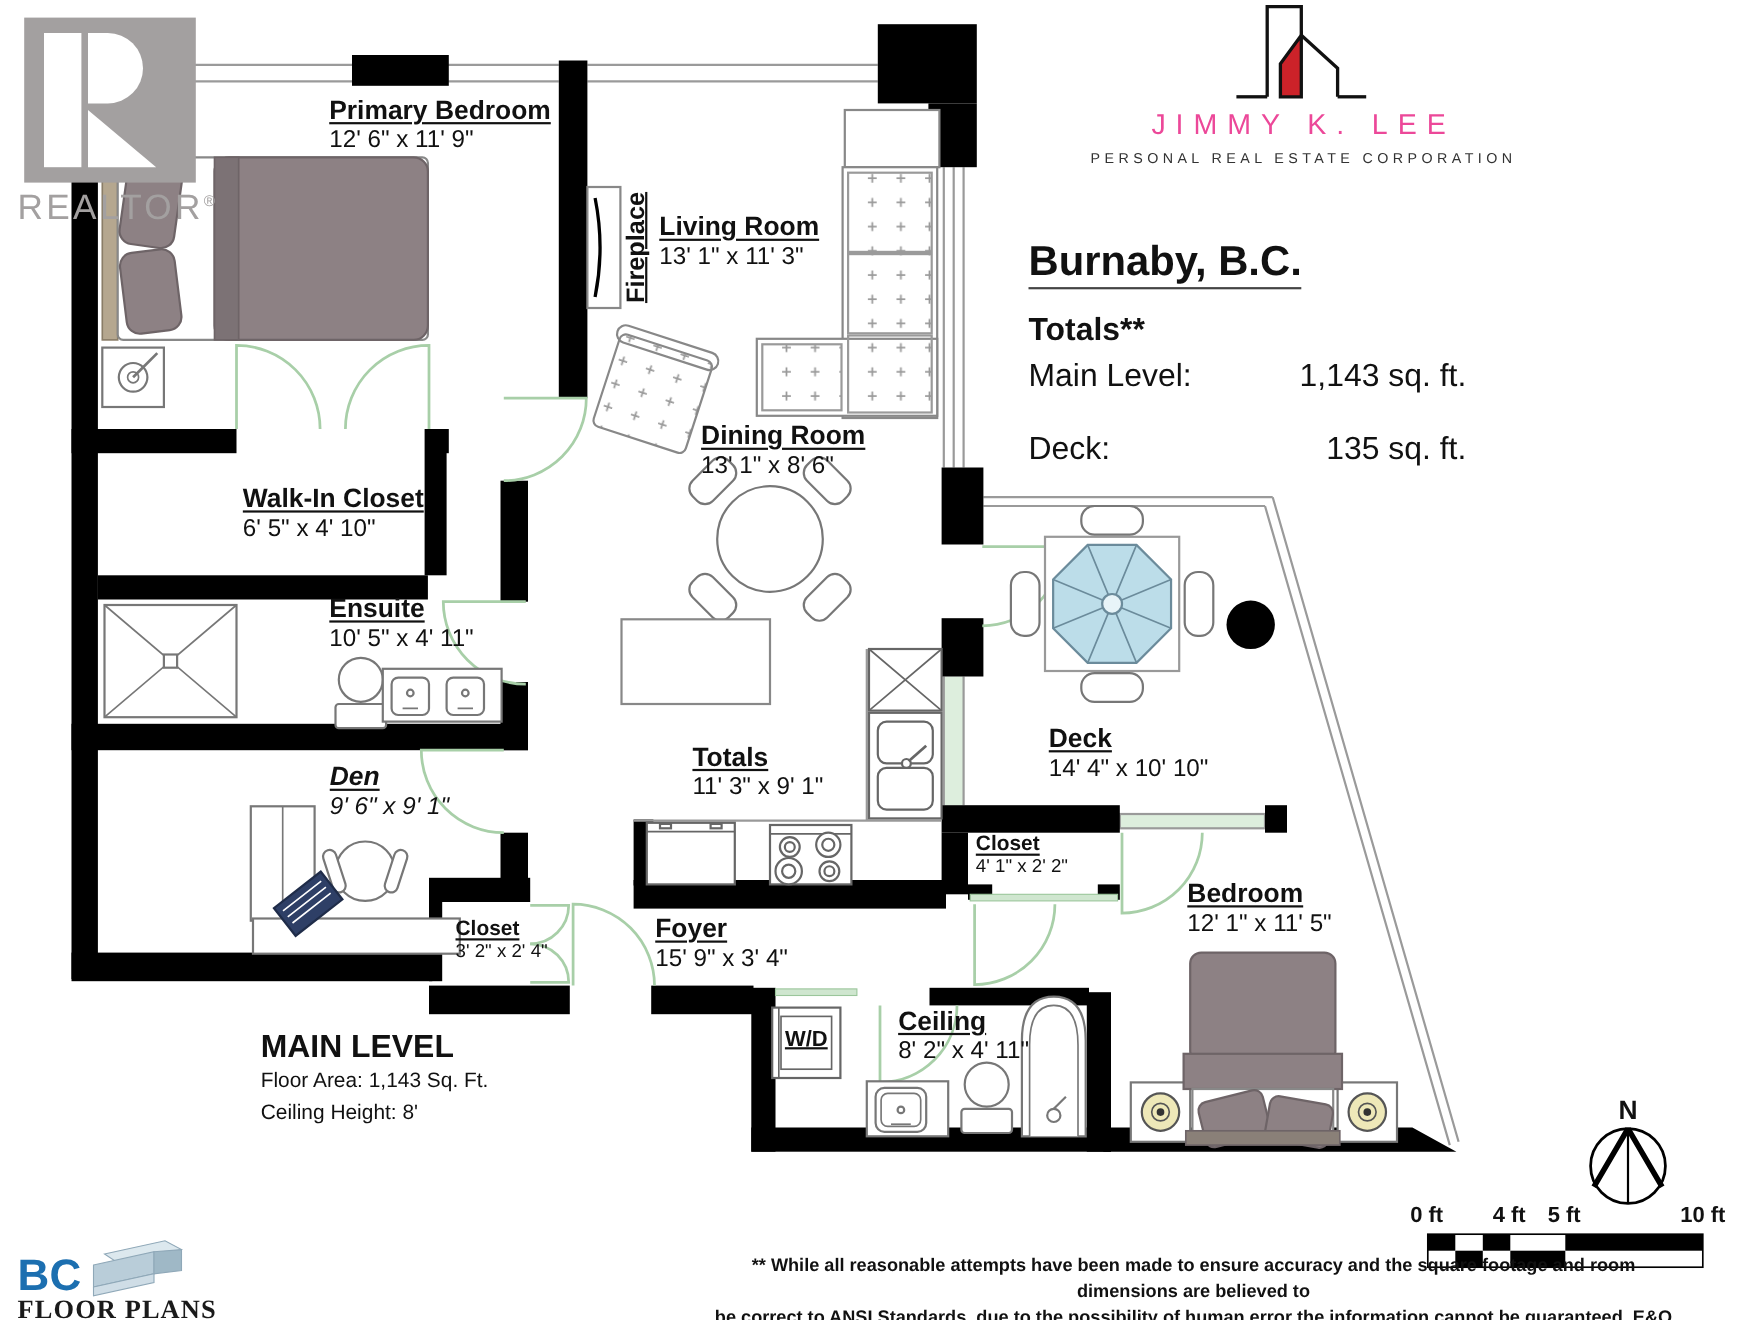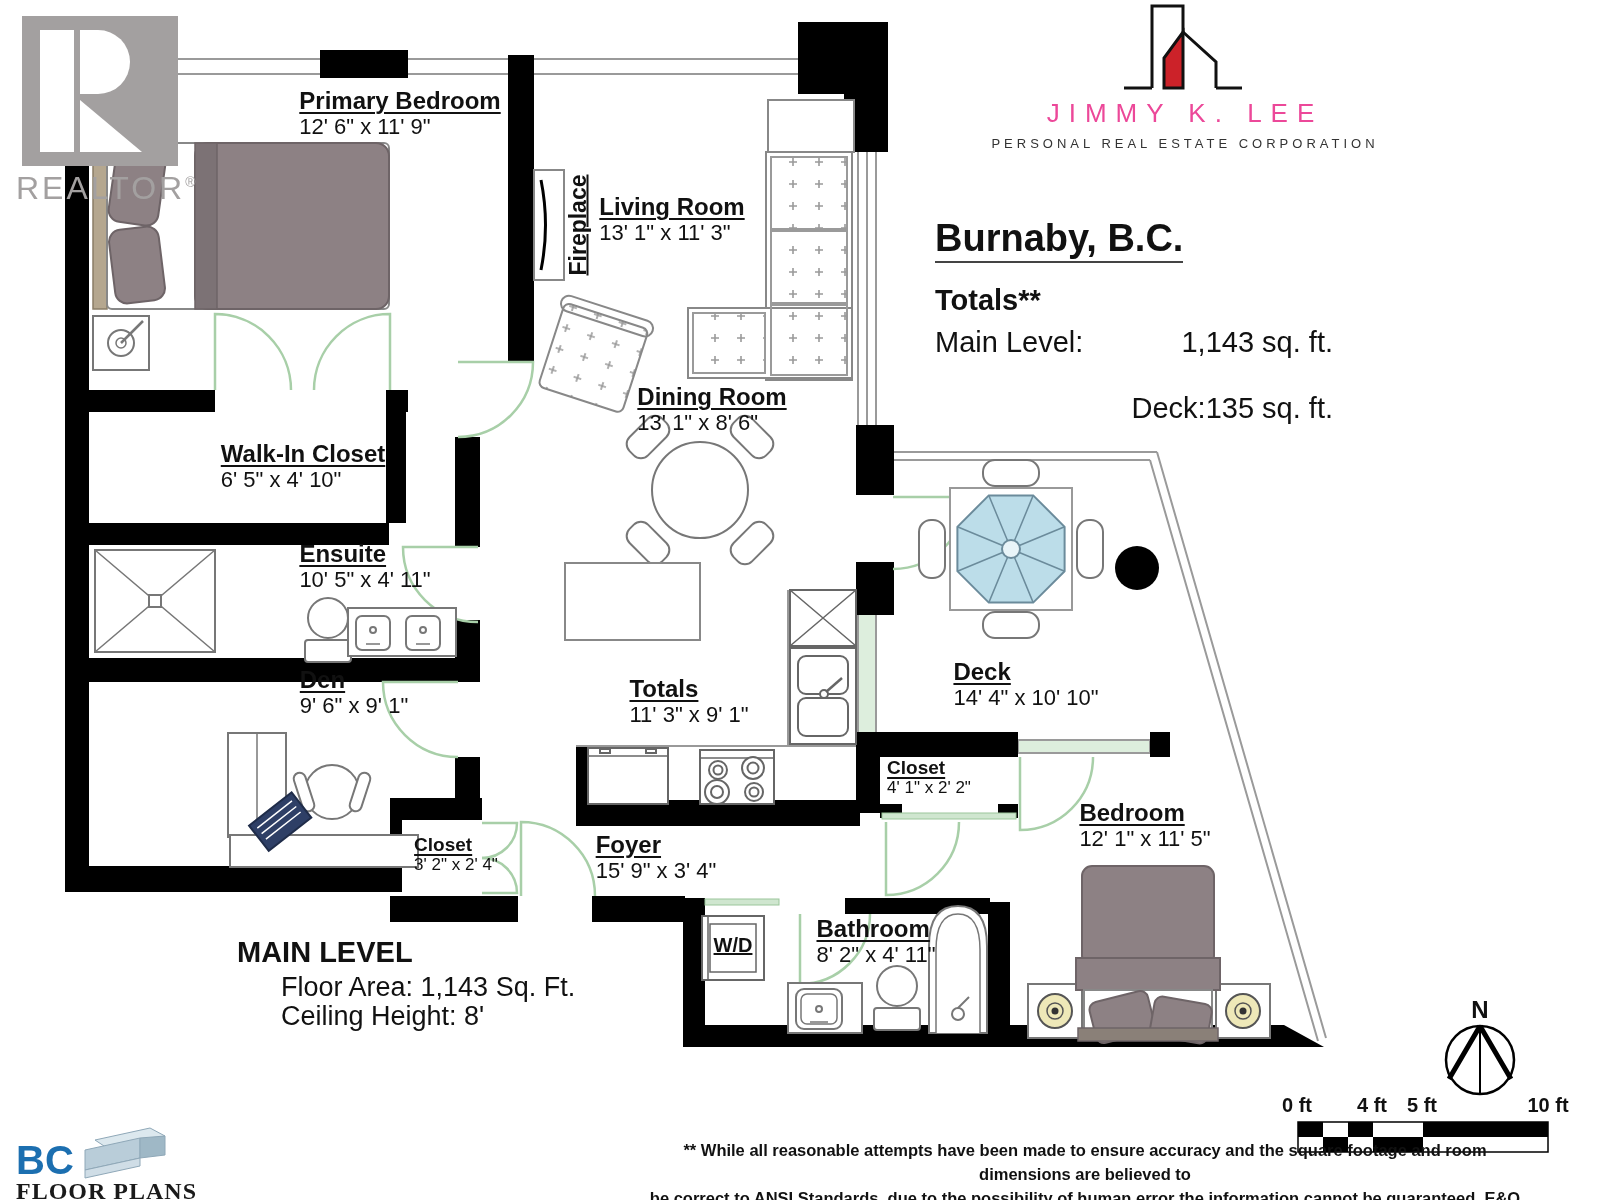--- a/index.html
+++ b/index.html
@@ -22,21 +22,21 @@
   .addr span{border-bottom:2px solid #444;padding-bottom:2px;}
   .totals-title{font-size:29px;font-weight:bold;}
   .totals-row{display:flex;justify-content:space-between;width:398px;font-size:29px;}
   
   .realtor-txt{font-size:32px;letter-spacing:3px;color:#a3a0a0;}
   .realtor-txt sup{font-size:14px;}
   .bc-txt{font-size:40px;font-weight:bold;color:#1c6fb0;line-height:36px;}
   .bc-sub{font-family:"Liberation Serif", serif;font-weight:bold;font-size:24px;letter-spacing:1px;color:#1a1a1a;}
   
   .lvl-title{font-size:29px;font-weight:bold;}
-  .lvl-line{font-size:27px;margin-left:44px;}
+  .lvl-line{font-size:19px;}
   .disclaimer{width:880px;text-align:center;font-size:16.5px;font-weight:bold;line-height:1.45;}
   .scale-lbl{font-size:20px;font-weight:bold;}
   .north-lbl{font-size:24px;font-weight:bold;}
   .wd-lbl{font-size:20px;font-weight:bold;text-decoration:underline;text-decoration-thickness:1.5px;}
   .fireplace-lbl{font-size:23px;font-weight:bold;text-decoration:underline;text-decoration-thickness:1.5px;
                  transform:translate(-50%,-50%) rotate(-90deg);}
 </style>
 </head>
 <body>
 
@@ -323,21 +323,21 @@
 <div class="ov realtor-txt" style="left:16px;top:170px;"><span>REALTOR</span><sup>®</sup></div>
 
 <div class="ov ctr agent-name" style="left:1185px;top:98px;">JIMMY K. LEE</div>
 <div class="ov ctr agent-sub" style="left:1185px;top:136px;">PERSONAL REAL ESTATE CORPORATION</div>
 <div class="ov addr" style="left:935px;top:218px;"><span>Burnaby, B.C.</span></div>
 <div class="ov totals-title" style="left:935px;top:284px;">Totals**</div>
 <div class="ov totals-row" style="left:935px;top:326px;">
   <span>Main Level:</span>
   <span>1,143 sq. ft.</span>
 </div>
-<div class="ov totals-row" style="left:935px;top:392px;justify-content:flex-end;">
+<div class="ov totals-row" style="left:935px;top:392px;">
   <span>Deck:</span>
   <span>135 sq. ft.</span>
 </div>
 
 <div class="rl" style="left:400px;top:88px;">
   <div class="rn">Primary Bedroom</div>
   <div class="rd">12' 6" x 11' 9"</div>
 </div>
 <div class="rl" style="left:672px;top:194px;">
   <div class="rn">Living Room</div>
@@ -348,21 +348,21 @@
   <div class="rd">13' 1" x 8' 6"</div>
 </div>
 <div class="rl" style="left:303px;top:441px;">
   <div class="rn">Walk-In Closet</div>
   <div class="rd">6' 5" x 4' 10"</div>
 </div>
 <div class="rl" style="left:365px;top:541px;">
   <div class="rn">Ensuite</div>
   <div class="rd">10' 5" x 4' 11"</div>
 </div>
-<div class="rl" style="left:354px;top:667px;">
+<div class="rl" style="left:354px;top:694px;font-style:italic;">
   <div class="rn">Den</div>
   <div class="rd">9' 6" x 9' 1"</div>
 </div>
 <div class="rl" style="left:689px;top:676px;">
   <div class="rn">Totals</div>
   <div class="rd">11' 3" x 9' 1"</div>
 </div>
 <div class="rl" style="left:656px;top:832px;">
   <div class="rn">Foyer</div>
   <div class="rd">15' 9" x 3' 4"</div>
@@ -377,21 +377,21 @@
 </div>
 <div class="rl small" style="left:929px;top:757px;">
   <div class="rn">Closet</div>
   <div class="rd">4' 1" x 2' 2"</div>
 </div>
 <div class="rl small" style="left:456px;top:834px;">
   <div class="rn">Closet</div>
   <div class="rd">3' 2" x 2' 4"</div>
 </div>
 <div class="rl" style="left:876px;top:916px;">
-  <div class="rn">Bathroom</div>
+  <div class="rn">Ceiling</div>
   <div class="rd">8' 2" x 4' 11"</div>
 </div>
 <div class="ov wd-lbl ctr" style="left:733px;top:934px;">W/D</div>
 <div class="ov fireplace-lbl" style="left:578px;top:225px;">Fireplace</div>
 
 <div class="ov lvl-title" style="left:237px;top:936px;">MAIN LEVEL</div>
 <div class="ov lvl-line" style="left:237px;top:972px;">Floor Area: 1,143 Sq. Ft.</div>
 <div class="ov lvl-line" style="left:237px;top:1001px;">Ceiling Height: 8'</div>
 
 <div class="ov bc-txt" style="left:16px;top:1142px;">BC</div>

